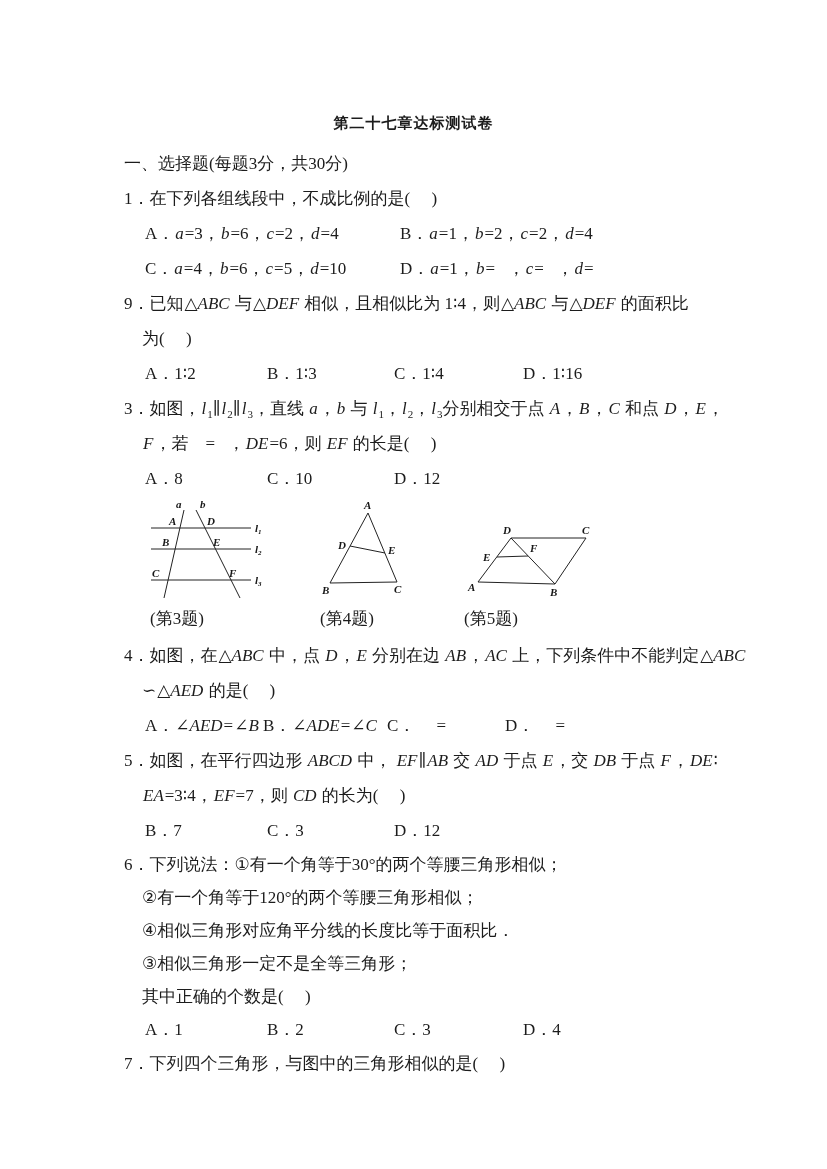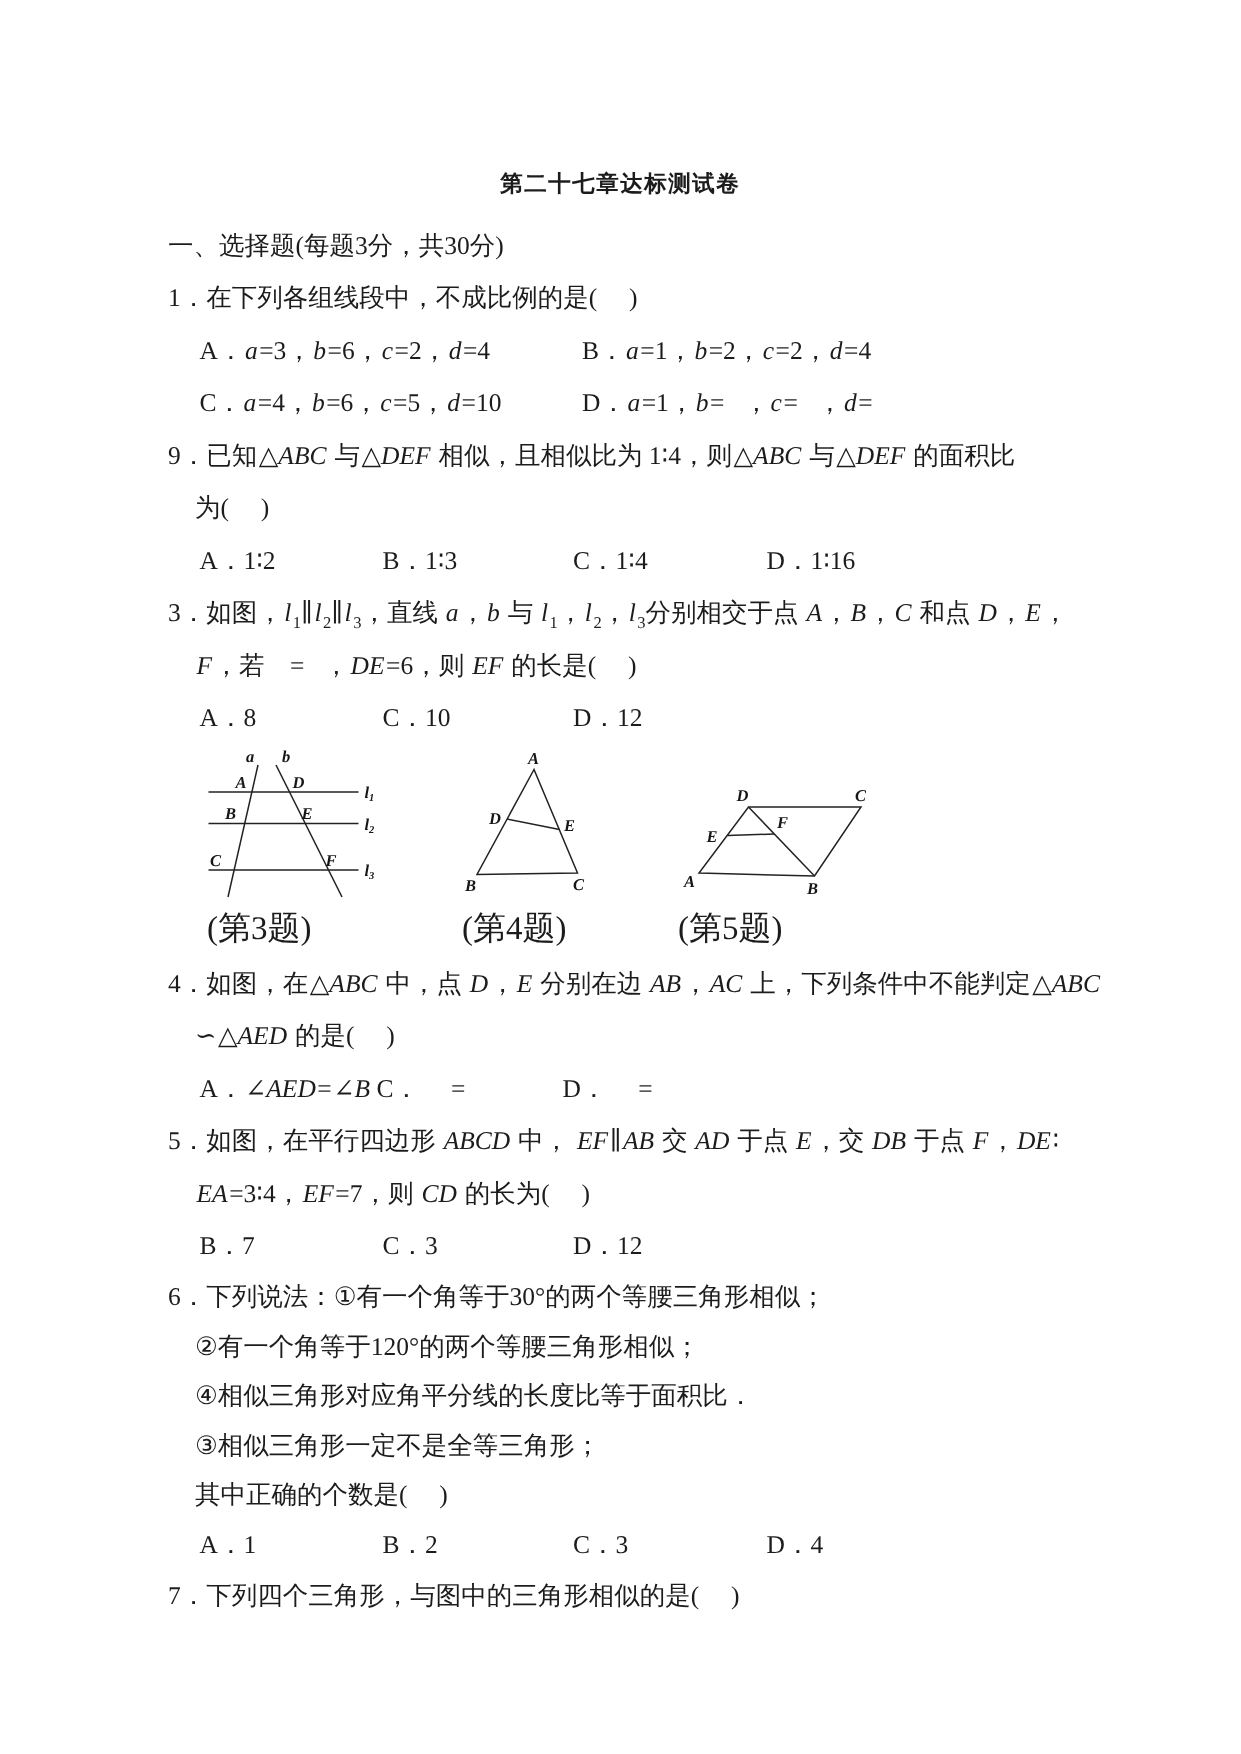--- a/index.html
+++ b/index.html
@@ -5,33 +5,33 @@
   html,body { margin:0; padding:0; background:#ffffff; }
   .page {
     width:827px; height:1169px; background:#ffffff; position:relative;
     overflow:hidden; color:#1c1c1c;
     font-family:"Liberation Serif","DejaVu Serif","DejaVu Sans",serif;
   }
   .title {
     padding-top:108px; height:30px; line-height:30px; text-align:center;
     font-size:15px; font-weight:bold; letter-spacing:1px;
   }
-  .content { padding:8px 124px 0 112px; }
+  .content { padding:8px 124px 0 112px;margin-left:12px; }
   .line { height:35px; line-height:35px; font-size:17px; white-space:nowrap; }
   .tight { height:33px; line-height:33px; }
   .cont { padding-left:18px; }
   .math { font-style:italic; padding:0 1px; }
   sub { font-size:11px; font-style:normal; }
   .optgrid2 { display:grid; grid-template-columns:255px auto; padding-left:21px; }
   .optgrid4 { display:grid; grid-template-columns:122px 127px 129px auto; padding-left:21px; }
   .q4cols  { grid-template-columns:118px 124px 118px auto; }
   .figrow { position:relative; height:142px; }
   .fig { position:absolute; top:0; }
   .fig1 { left:24px; }  .fig2 { left:194px; }  .fig3 { left:338px; }
-  .figcap { font-size:22px; line-height:21px; padding-left:2px; white-space:nowrap; }
+  .figcap { font-size:17px; line-height:21px; padding-left:2px; white-space:nowrap; }
   svg { display:block; }
   svg line, svg polygon { stroke:#222222; stroke-width:1; fill:none; }
   svg text {
     font-family:"Liberation Serif","DejaVu Serif","DejaVu Sans",serif;
     font-size:11px; font-style:italic; font-weight:bold; fill:#161616;
   }
   svg .subt { font-size:7px; }
 </style>
 </head>
 <body>
@@ -118,20 +118,21 @@
           <text x="68" y="56">F</text>
         </svg>
         <div class="figcap">(第5题)</div>
       </div>
     </div>
 
     <div class="line"><span>4．如图，在</span><span class="math">△ABC</span><span> 中，点 </span><span class="math">D</span><span>，</span><span class="math">E</span><span> 分别在边 </span><span class="math">AB</span><span>，</span><span class="math">AC</span><span> 上，下列条件中不能判定</span><span class="math">△ABC</span></div>
     <div class="line cont"><span>∽</span><span class="math">△AED</span><span> 的是(&nbsp;&nbsp;&nbsp;&nbsp;&nbsp;)</span></div>
     <div class="line optgrid4 q4cols">
       <span><span>A．</span><span class="math">∠AED</span><span>=</span><span class="math">∠B</span></span>
+      <span><span>B．</span><span class="math">∠ADE</span><span>=</span><span class="math">∠C</span></span>
       <span><span>C．&nbsp;&nbsp;&nbsp;&nbsp;&nbsp;=</span></span>
       <span><span>D．&nbsp;&nbsp;&nbsp;&nbsp;&nbsp;=</span></span>
     </div>
 
     <div class="line"><span>5．如图，在平行四边形 </span><span class="math">ABCD</span><span> 中，&nbsp;</span><span class="math">EF</span><span>∥</span><span class="math">AB</span><span> 交 </span><span class="math">AD</span><span> 于点 </span><span class="math">E</span><span>，交 </span><span class="math">DB</span><span> 于点 </span><span class="math">F</span><span>，</span><span class="math">DE</span><span>∶</span></div>
     <div class="line cont"><span class="math">EA</span><span>=3∶4，</span><span class="math">EF</span><span>=7，则 </span><span class="math">CD</span><span> 的长为(&nbsp;&nbsp;&nbsp;&nbsp;&nbsp;)</span></div>
     <div class="line optgrid4">
       <span><span>B．7</span></span>
       <span><span>C．3</span></span>
       <span><span>D．12</span></span>

